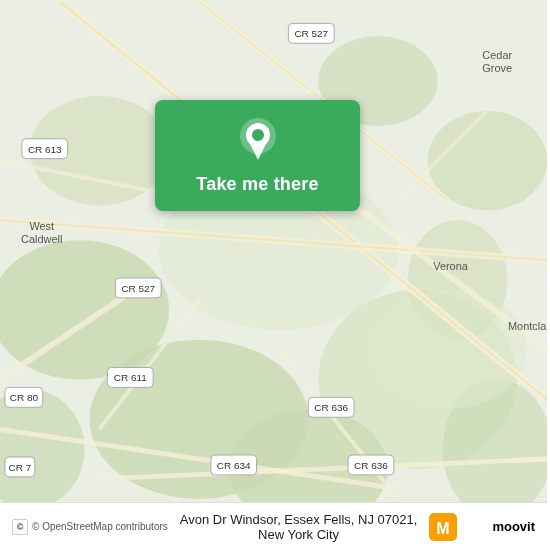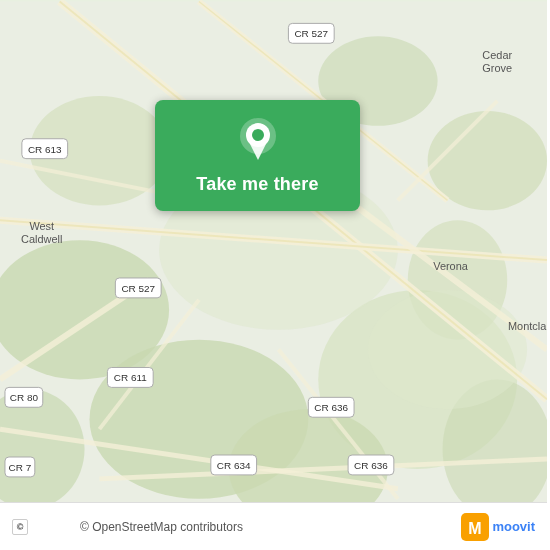--- a/index.html
+++ b/index.html
@@ -112,21 +112,22 @@
     }
 
     #moovit-icon {
       width: 28px;
       height: 28px;
     }
 
     #moovit-text {
       font-size: 13px;
       font-weight: bold;
-      color: #3b82f6;
+      color: #000000;
+      margin-left: 32px;
     }
   </style>
 </head>
 <body>
 
 <div id="map-container">
 
   <svg id="map-svg" viewBox="0 0 550 550" xmlns="http://www.w3.org/2000/svg">
 
     <rect width="550" height="550" fill="#eaeee3"></rect>
@@ -214,22 +215,23 @@
       <circle cx="22" cy="17" r="12" fill="white"></circle>
       <circle cx="22" cy="17" r="6" fill="#3aab5c"></circle>
       <polygon points="22,42 14,26 30,26" fill="white" opacity="0.9"></polygon>
     </svg>
     <button id="take-me-there-btn">Take me there</button>
   </div>
 
   <div id="bottom-bar">
     <div id="osm-attribution">
       <div id="osm-logo">©</div>
-      <span style="font-size:12px;color:#555;margin-left:48px;">© OpenStreetMap contributors</span>
+      <span style="font-size:10px;color:#555;">© OpenStreetMap contributors</span>
     </div>
+    <span id="address-text">Avon Dr Windsor, Essex Fells, NJ 07021, New York City</span>
     <div id="moovit-logo">
 
       <svg id="moovit-icon" viewBox="0 0 28 28" xmlns="http://www.w3.org/2000/svg">
         <rect width="28" height="28" rx="5" fill="#F9A000"></rect>
         <text x="14" y="21" text-anchor="middle" font-size="16" font-weight="bold" fill="white" font-family="Arial">M</text>
       </svg>
       <span id="moovit-text">moovit</span>
     </div>
   </div>
 </div>

